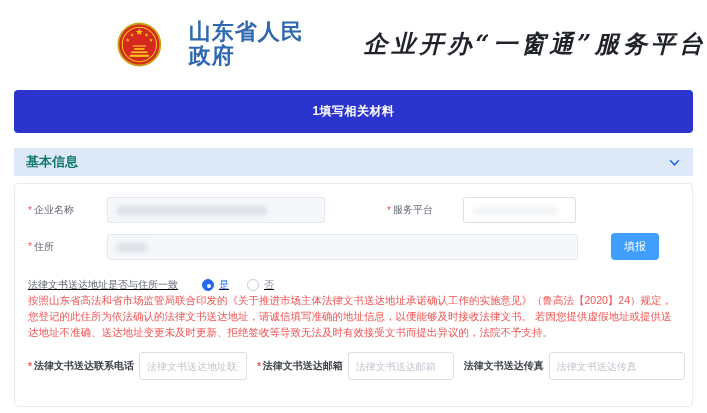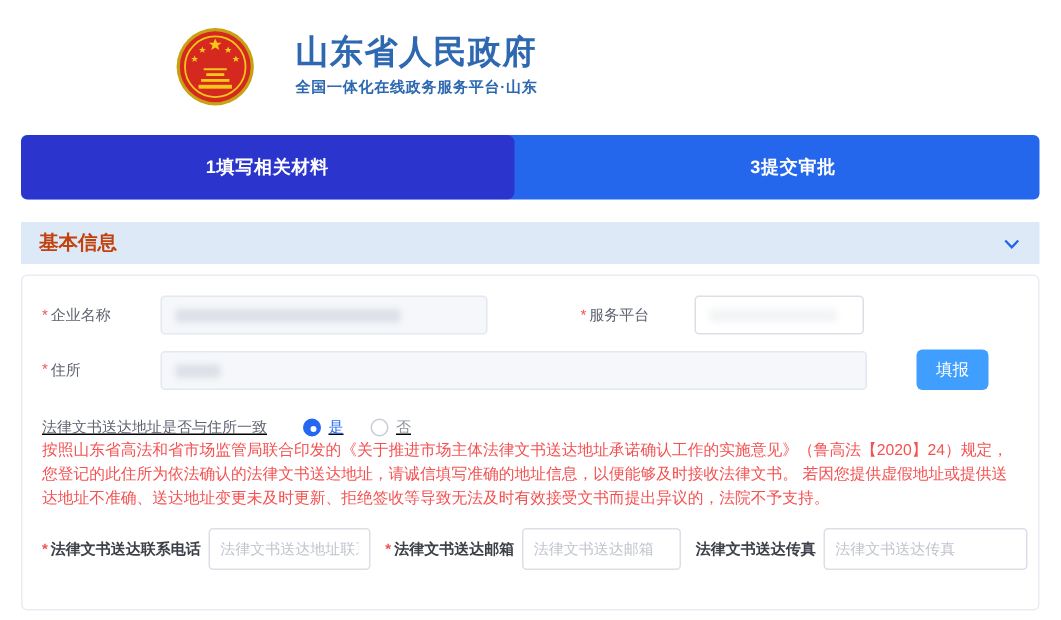--- a/index.html
+++ b/index.html
@@ -16,21 +16,21 @@
 
   
   .steps { margin:2px 14px 0; height:43px; background:#2467ec; border-radius:4px; display:flex; overflow:hidden;gap:22px; }
   .step { flex:1; display:flex; align-items:center; justify-content:center; color:#fff; font-size:12px;
           font-weight:bold; cursor:pointer; letter-spacing:.5px; }
   .step.active { background:#2b35cd; border-radius:5px; }
 
   
   .section-header { margin:15px 14px 0; height:28px; background:#dde9f7; display:flex; align-items:center;
                     justify-content:space-between; padding:0 12px; cursor:pointer; }
-  .section-title { color:#c2410c; font-weight:bold; font-size:13px; }
+  .section-title { color:#0f766e; font-weight:bold; font-size:13px; }
   .chevron { display:flex; align-items:center; }
 
   
   .panel { margin:7px 14px 0; height:224px; border:1px solid #e9ecf2; border-radius:4px; background:#fff;
            padding:13px 8px 0 13px; }
   .frow { display:flex; align-items:center; }
   .lbl { font-size:10px; color:#5f6470; white-space:nowrap; display:flex; align-items:center; }
   .lbl-b { font-size:10px; font-weight:bold; color:#3c4048; white-space:nowrap; display:flex; align-items:center; }
   .req { color:#f45252; font-style:normal; margin-right:2px; }
   .w-lab1 { width:79px; }
@@ -82,28 +82,27 @@
       <use href="#st" transform="translate(42,19) scale(0.55)"></use>
       <use href="#st" transform="translate(16,26) scale(0.55)"></use>
       <use href="#st" transform="translate(48,26) scale(0.55)"></use>
       <path d="M23,34 h18" stroke="#f7c61b" stroke-width="1.6"></path>
       <rect x="25" y="37" width="14" height="2.2" fill="#f7c61b"></rect>
       <rect x="21" y="41.5" width="22" height="2.2" fill="#f7c61b"></rect>
       <rect x="19" y="46" width="26" height="3" fill="#f7c61b"></rect>
     </svg>
     <div class="brand-text">
       <div class="site-title">山东省人民政府</div>
-      <div class="site-subtitle">全国一体化在线政务服务平台·山东</div>
     </div>
   </div>
+  <div class="platform-title">企业开办“一窗通”服务平台</div>
 </header>
 
 <nav class="steps">
   <div class="step active">1填写相关材料</div>
-  <div class="step">3提交审批</div>
 </nav>
 
 <div class="section-header">
   <span class="section-title">基本信息</span>
   <span class="chevron">
     <svg width="13" height="13" viewBox="0 0 12 12">
         <polyline points="2,4 6,8.2 10,4" fill="none" stroke="#2066e8" stroke-width="1.4"></polyline>
       </svg>
   </span>
 </div>

